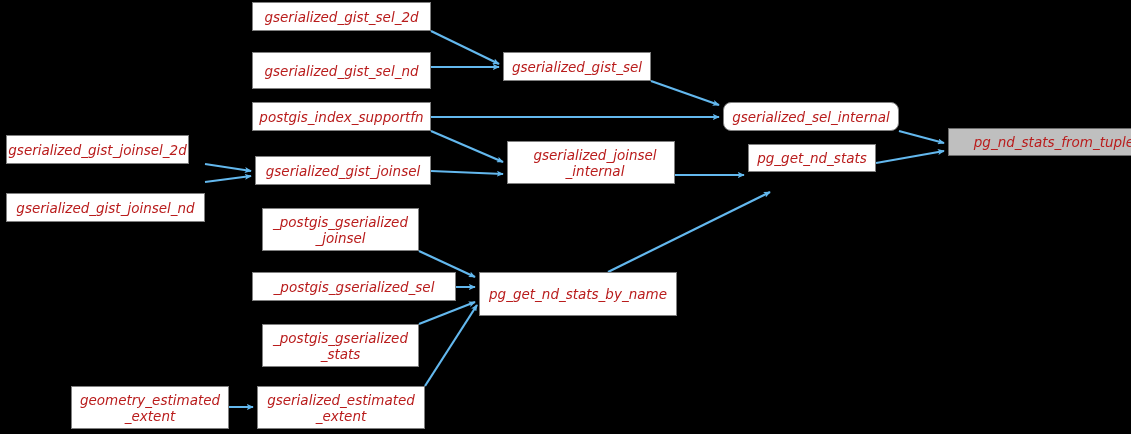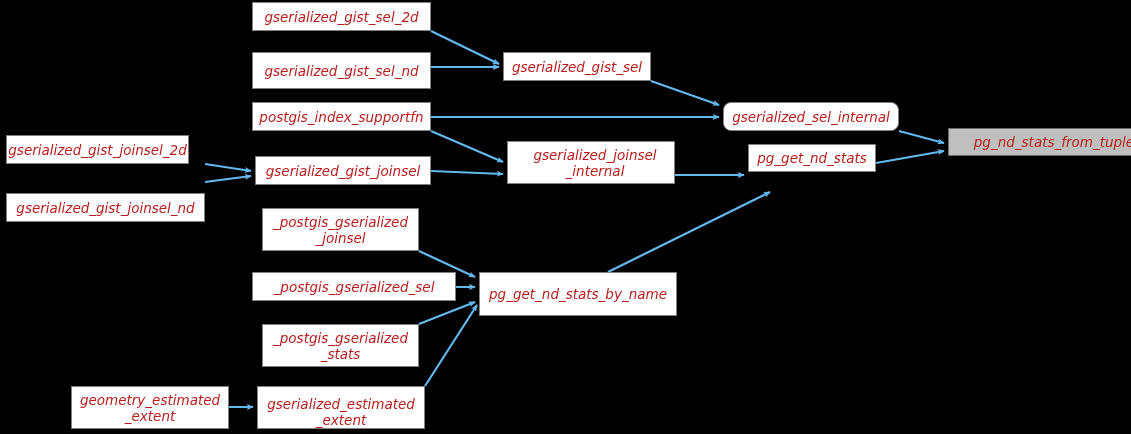--- a/index.html
+++ b/index.html
@@ -91,16 +91,16 @@
       <div class="node" style="left: 748px; top: 144px; width: 128px; height: 28px; align-items: center;"><span class="node-label">pg_get_nd_stats</span></div>
       <div class="node" style="left: 6px; top: 181px; width: 199px; height: 29px; margin-top: 12px;"><span class="node-label">gserialized_gist_joinsel_nd</span></div>
       <div class="node" style="left: 262px; top: 208px; width: 157px; height: 43px;"><span class="node-label">_postgis_gserialized
 _joinsel</span></div>
       <div class="node" style="left: 252px; top: 272px; width: 204px; height: 29px;"><span class="node-label">_postgis_gserialized_sel</span></div>
       <div class="node" style="left: 479px; top: 272px; width: 198px; height: 44px;"><span class="node-label">pg_get_nd_stats_by_name</span></div>
       <div class="node" style="left: 262px; top: 324px; width: 157px; height: 43px;"><span class="node-label">_postgis_gserialized
 _stats</span></div>
       <div class="node" style="left: 25px; top: 386px; width: 158px; height: 43px; margin-left: 46px;"><span class="node-label">geometry_estimated
 _extent</span></div>
-      <div class="node" style="left: 257px; top: 386px; width: 168px; height: 43px; align-items: flex-end;"><span class="node-label">gserialized_estimated
+      <div class="node" style="left: 257px; top: 386px; width: 168px; height: 43px;"><span class="node-label">gserialized_estimated
 _extent</span></div>
     </div>
 </div>
 
 </body></html>

